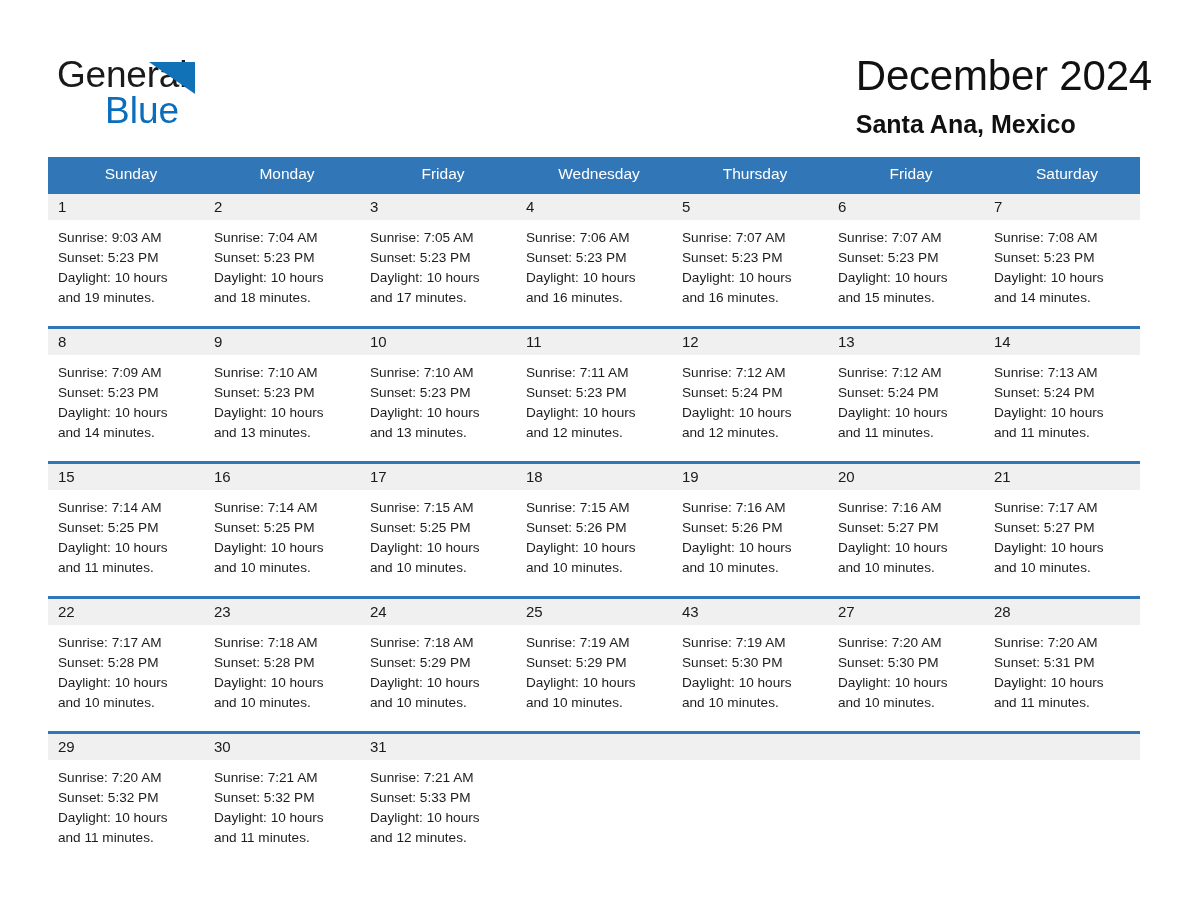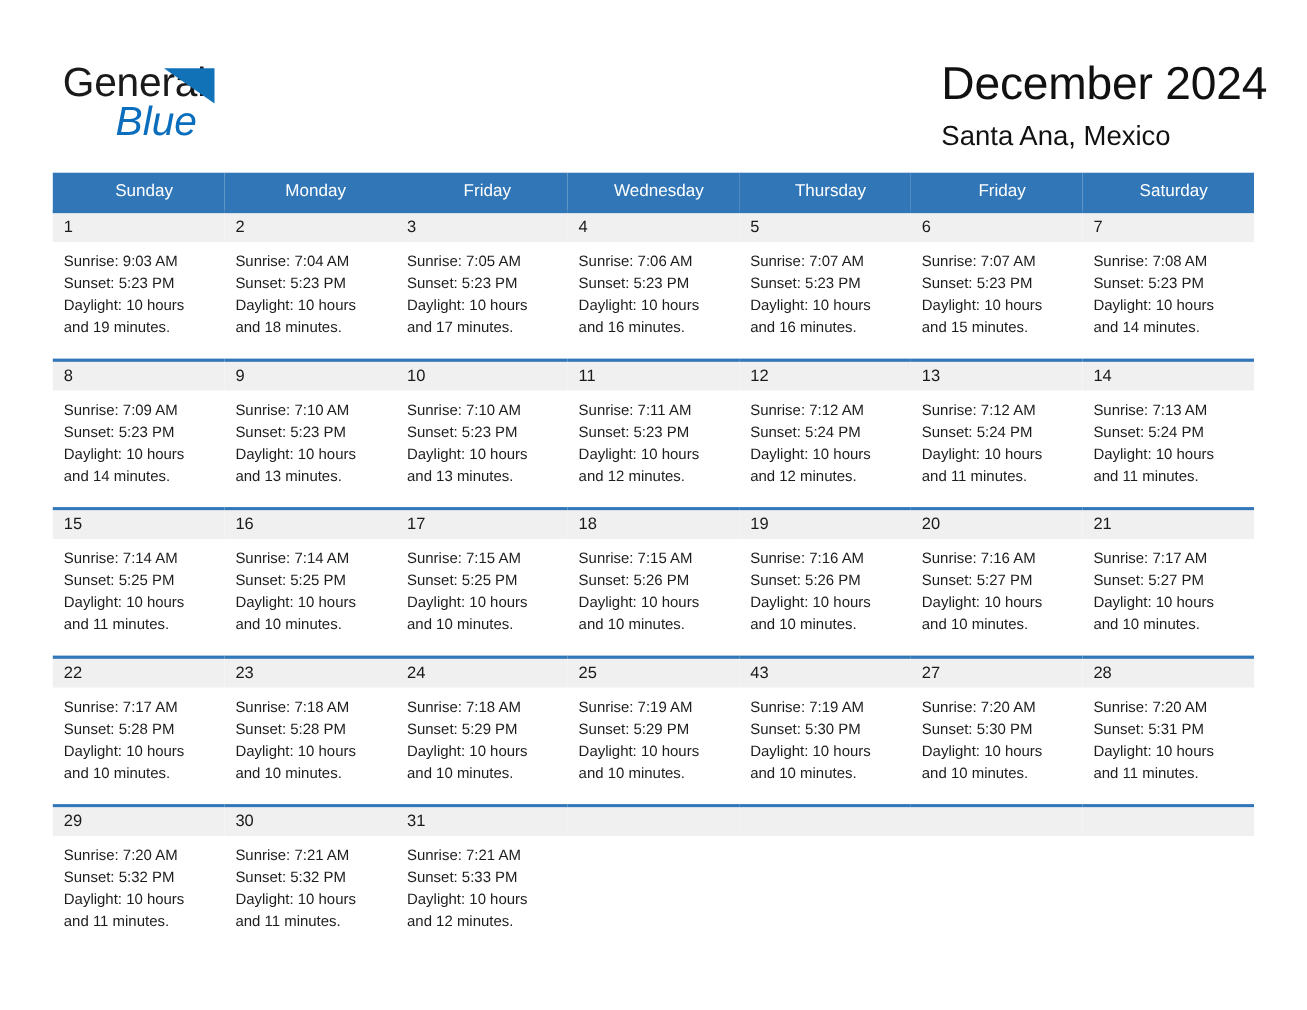--- a/index.html
+++ b/index.html
@@ -61,41 +61,40 @@
     transform: scaleY(-1);
   }
   .logo-blue {
     position: absolute;
     left: 48px;
     top: 36px;
     font-size: 37px;
     line-height: 40px;
     color: #0a6ebd;
     font-family: "Liberation Sans", sans-serif;
-    font-style: italic;
   }
 
   .title-block {
     position: absolute;
     right: 36px;
     top: 50px;
     text-align: left;
   }
   .month-title {
     font-size: 42px;
     line-height: 52px;
     font-weight: normal;
     color: #111111;
     margin: 0;
     letter-spacing: -0.2px;
   }
   .location-title {
     font-size: 25px;
     line-height: 32px;
-    font-weight: normal;
+    font-weight: bold;
     color: #111111;
     margin: 6px 0 0 0;
   }
 
   
   .calendar {
     position: absolute;
     left: 48px;
     top: 157px;
     width: 1092px;

